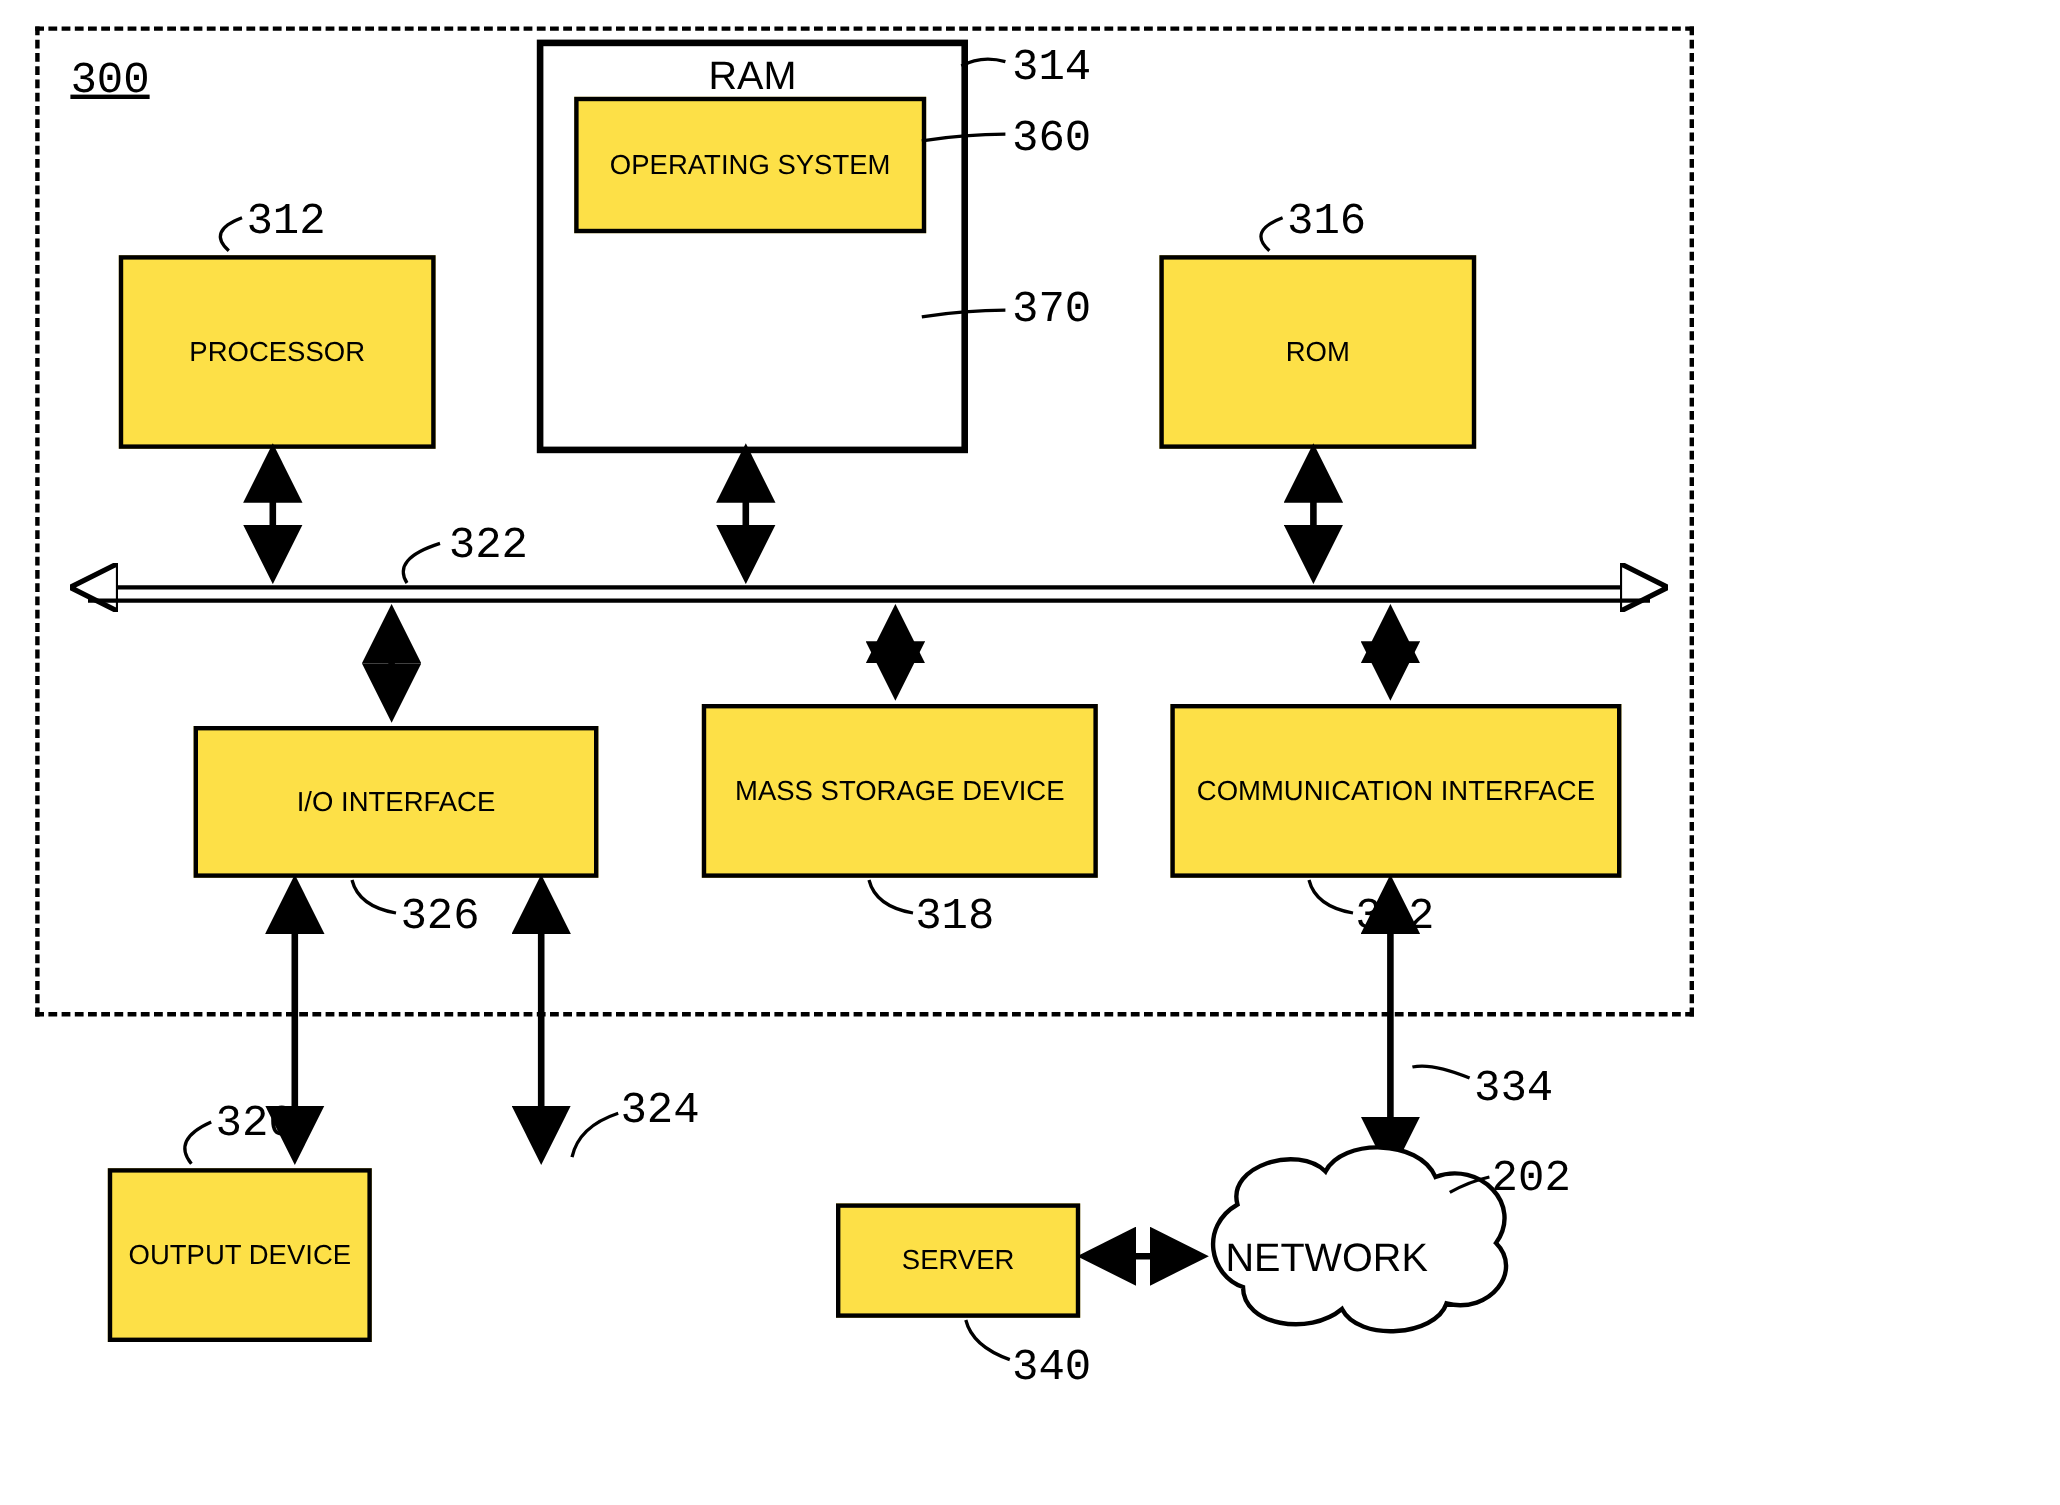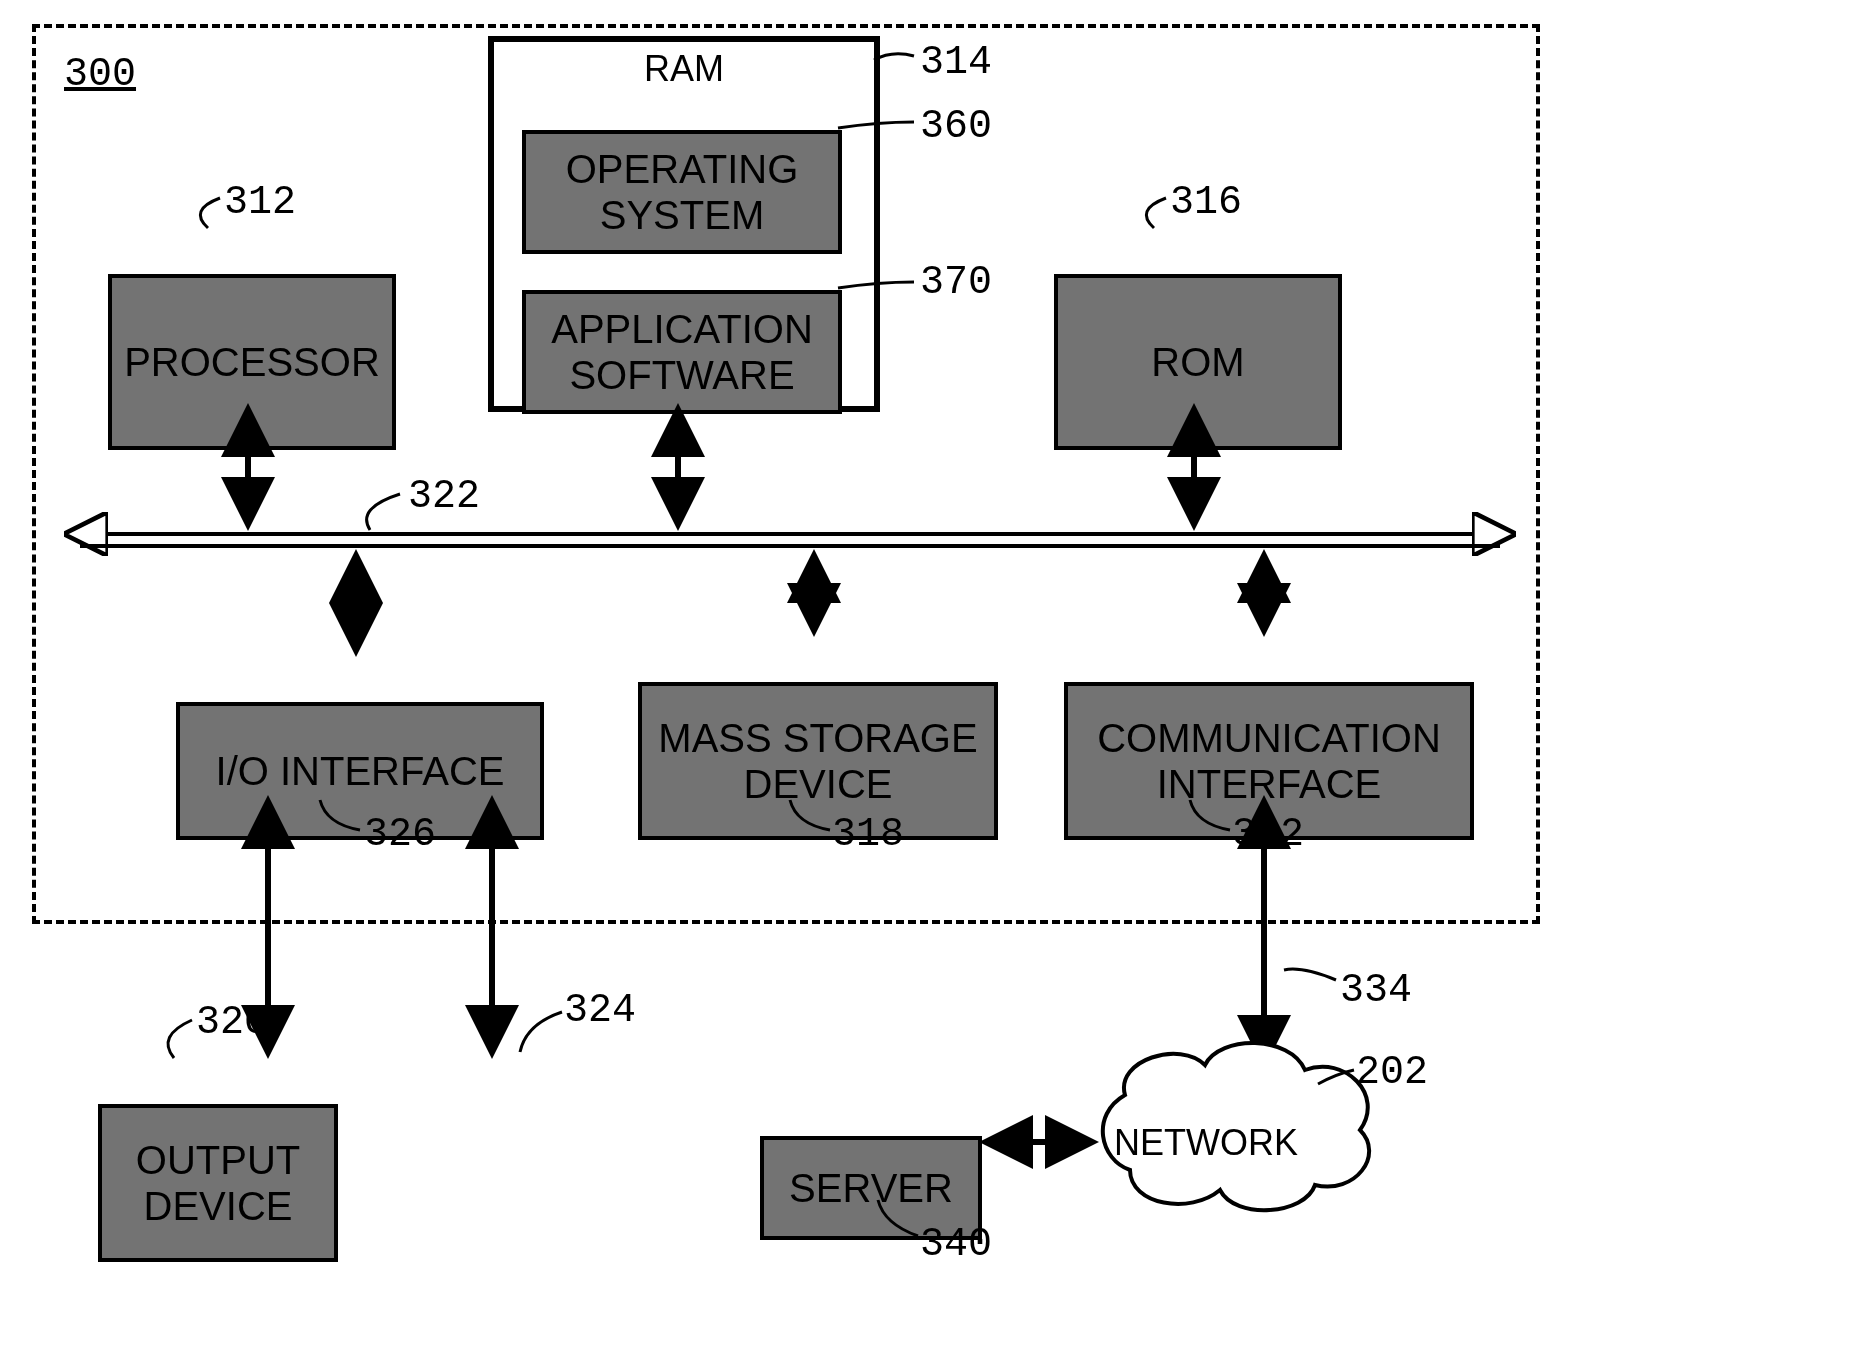--- a/index.html
+++ b/index.html
@@ -1,17 +1,17 @@
 <!DOCTYPE html>
 <html><head>
 <meta charset="utf-8">
 <style>
   html,body{margin:0;padding:0;background:#fff;}
   .canvas{position:relative;width:1873px;height:1368px;font-family:Arial,Helvetica,sans-serif;}
-  .box{position:absolute;border:4px solid #000;background:#737373;display:flex;align-items:center;justify-content:center;text-align:center;font-size:40px;line-height:1.15;margin-top:42px;}
+  .box{position:absolute;border:4px solid #000;background:#fde047;display:flex;align-items:center;justify-content:center;text-align:center;font-size:25px;line-height:1.15;}
   .ram-outer{position:absolute;border:6px solid #000;background:#fff;}
   .ram-title{position:absolute;width:100%;text-align:center;top:6px;font-size:36px;}
   .dashed{position:absolute;border:4px dashed #000;}
   .ref{position:absolute;font-size:40px;font-family:Liberation Mono, monospace;}
   .ref-underline{text-decoration:underline;}
   svg.overlay{position:absolute;left:0;top:0;width:1873px;height:1368px;pointer-events:none;}
 </style>
 </head>
 <body>
 
@@ -24,23 +24,20 @@
   </div>
 
   <div class="ram-outer" style="left:488px;top:36px;width:380px;height:364px;">
     <div class="ram-title">RAM</div>
   </div>
 
   <div class="box" style="left:522px;top:88px;width:312px;height:116px;">
     <span>OPERATING SYSTEM</span>
   </div>
 
-  <div class="box" style="left:522px;top:248px;width:312px;height:116px;">
-    <span>APPLICATION SOFTWARE</span>
-  </div>
 
   <div class="box" style="left:1054px;top:232px;width:280px;height:168px;">
     <span>ROM</span>
   </div>
 
   <div class="box" style="left:176px;top:660px;width:360px;height:130px;">
     <span>I/O INTERFACE</span>
   </div>
 
   <div class="box" style="left:638px;top:640px;width:352px;height:150px;">

